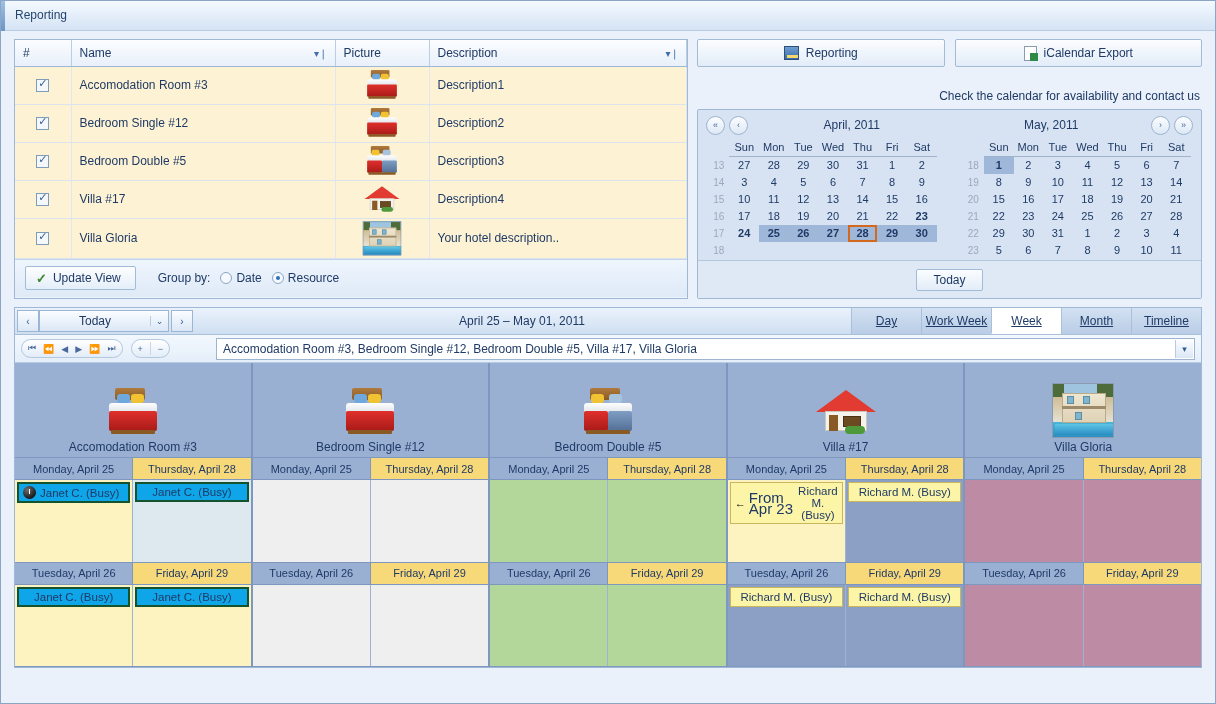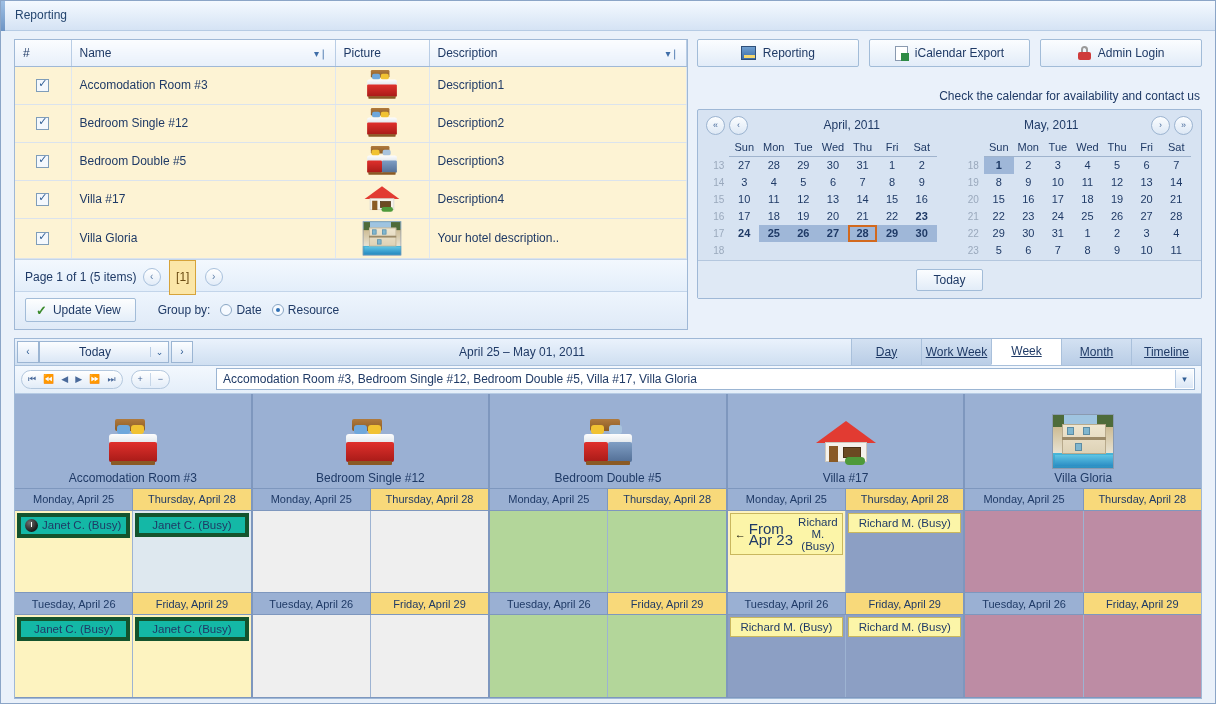--- a/index.html
+++ b/index.html
@@ -222,21 +222,21 @@
   .cellRow { display:flex; flex:1; border-bottom:1px solid #7e97be; }
   .cell { flex:1; border-right:1px solid #9db3d2; padding:2px; overflow:hidden; }
   .cell:last-child { border-right:none; }
   .bg-yellow { background:#fdf3c0; }
   .bg-bluegrey { background:#dee8ef; }
   .bg-grey { background:#efefef; }
   .bg-green { background:#b3d69a; }
   .bg-slate { background:#8c9fc4; }
   .bg-mauve { background:#bd8ca4; }
   .ev {
-    border:4px solid #14532d; background:#14b8a6; font-size:11.5px;
+    border:2px solid #14532d; background:#0ea5e9; font-size:11.5px;
     color:#1f3a66; padding:2px 4px; display:flex; align-items:center;
     gap:4px; min-height:20px;
   }
   .ev.yellow { border:1px solid #c9b75e; background:#fcf5a8; justify-content:center; }
   .ev.center { justify-content:center; }
   .clock {
     width:13px; height:13px; border-radius:50%; flex:none;
     background:radial-gradient(circle at 35% 30%,#6f6f6f,#1a1a1a 70%);
     position:relative;
   }
@@ -419,26 +419,20 @@
                 <div class="w2" style="left:30px;top:12px;"></div>
                 <div class="w3" style="left:22px;top:28px;"></div>
                 <div class="pool"></div>
               </div>
             </td>
             <td>Your hotel description..</td>
           </tr>
         </tbody>
       </table>
 
-      <div id="pager">
-        <span>Page 1 of 1 (5 items)</span>
-        <span class="rnd-btn">‹</span>
-        <span class="pgnum">[1]</span>
-        <span class="rnd-btn">›</span>
-      </div>
 
       <div id="gridFooter">
         <div class="btn-update">
           <span class="chk-green">✓</span>
           <span>Update View</span>
         </div>
         <span class="grpby">Group by:</span>
         <span class="radio"></span>
         <span>Date</span>
         <span class="radio on"></span>
@@ -452,27 +446,20 @@
           <span style="display:inline-block;width:15px;height:14px;background:linear-gradient(to bottom,#6f9fd0,#3a6ca8);border:1px solid #2e4f7a;position:relative;">
             <span style="position:absolute;left:2px;bottom:1px;width:11px;height:3px;background:#f5d76e;"></span>
           </span>
           <span>Reporting</span>
         </div>
         <div class="tbtn">
           <span style="display:inline-block;width:13px;height:15px;background:#fff;border:1px solid #8a9ab0;position:relative;">
             <span style="position:absolute;right:-2px;bottom:-1px;width:8px;height:8px;background:#2e8b45;"></span>
           </span>
           <span>iCalendar Export</span>
-        </div>
-        <div class="tbtn">
-          <span style="display:inline-block;width:13px;height:14px;position:relative;">
-            <span style="position:absolute;left:3px;top:0;width:7px;height:6px;border:2px solid #9a9a9a;border-bottom:none;border-radius:4px 4px 0 0;"></span>
-            <span style="position:absolute;left:0;top:6px;width:13px;height:8px;background:#cf3c3c;border-radius:2px;"></span>
-          </span>
-          <span>Admin Login</span>
         </div>
       </div>
 
       <div id="availNote">Check the calendar for availability and contact us</div>
 
       <div id="calWidget">
         <div id="calNav">
           <span class="navbtn">«</span>
           <span class="navbtn">‹</span>
           <span class="monthTitle">April, 2011</span>

